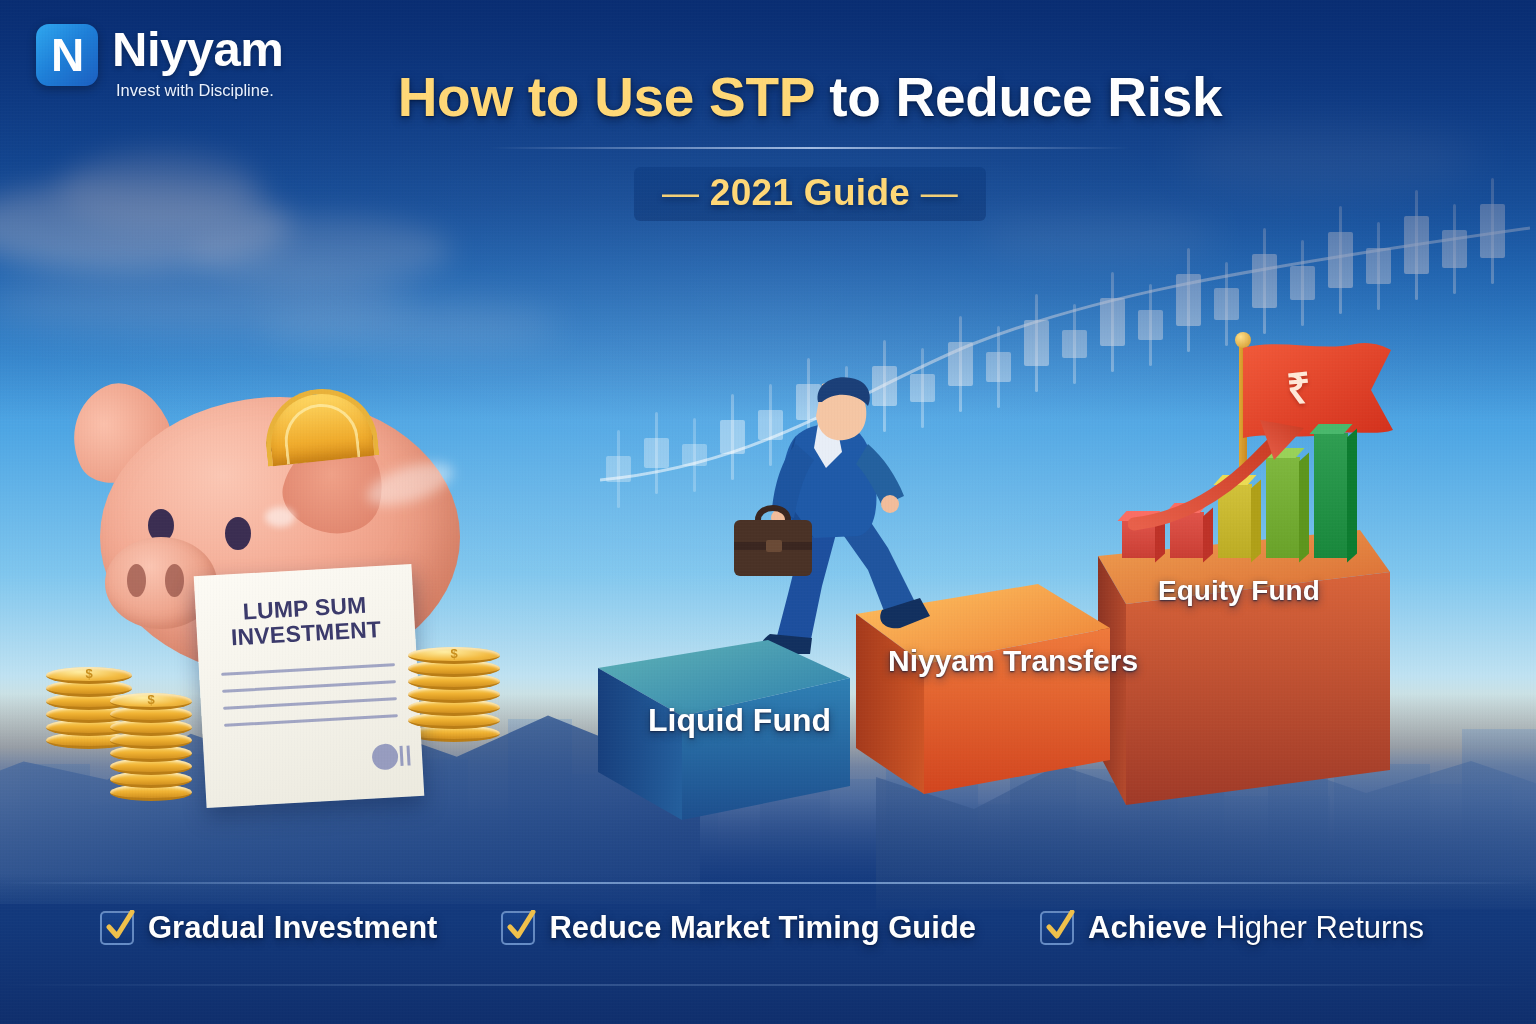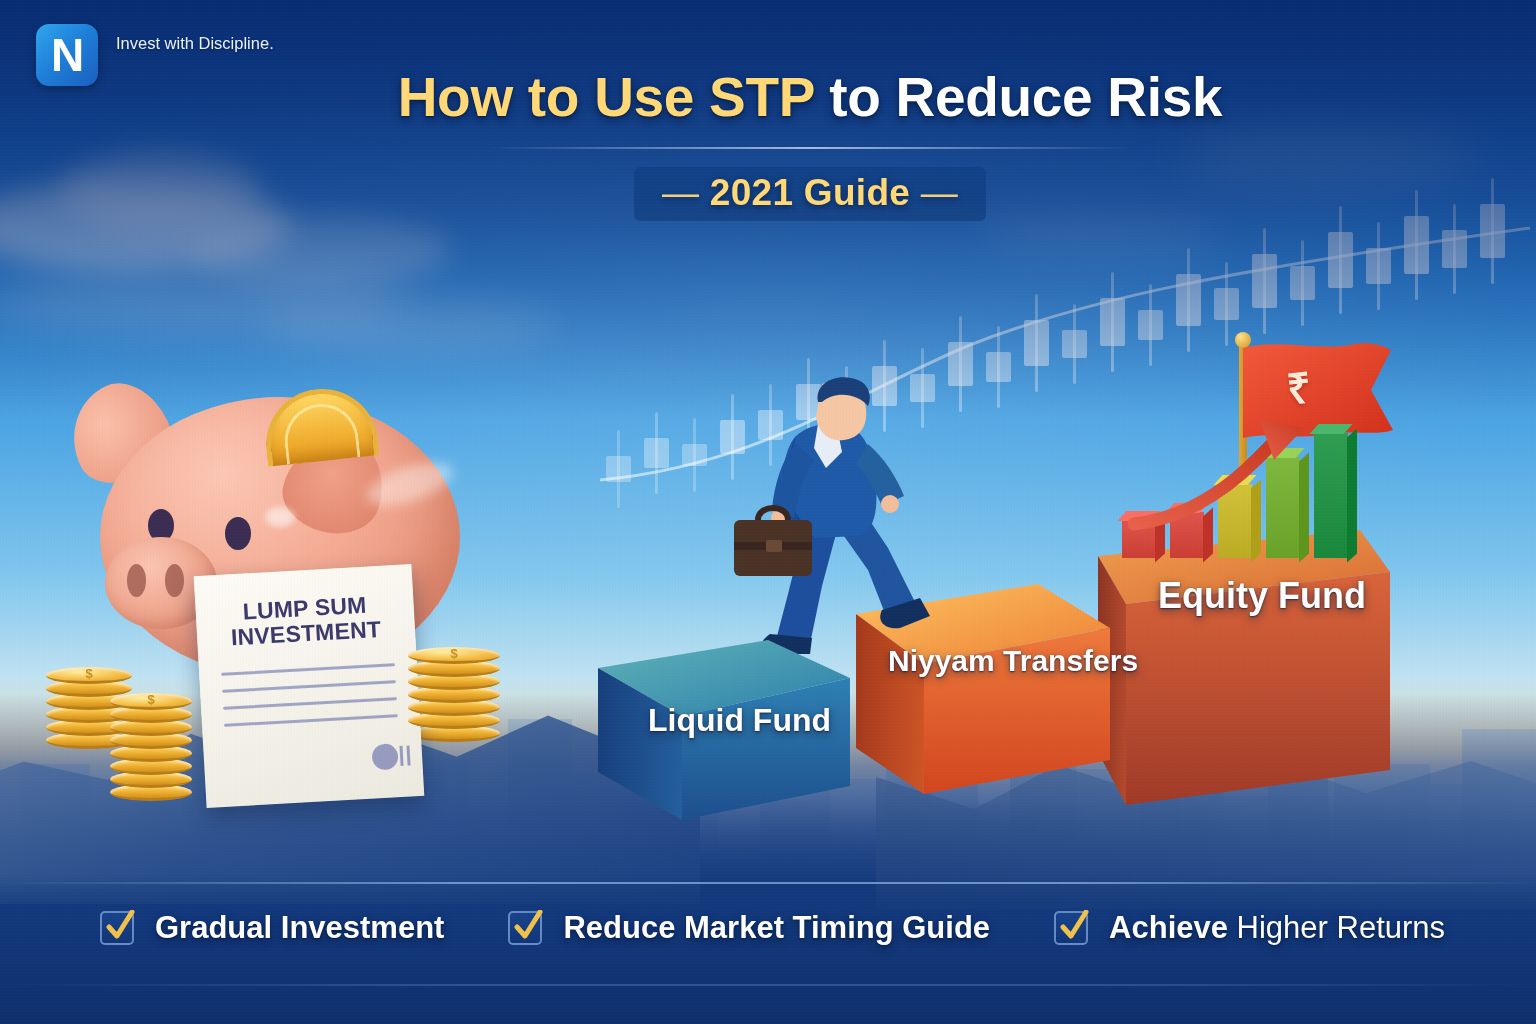--- a/index.html
+++ b/index.html
@@ -230,21 +230,21 @@
 
   
   .barchart{position:absolute;left:1118px;top:418px;width:270px;height:140px;}
   .bar{position:absolute;bottom:0;}
   .bar .bf{position:absolute;left:0;bottom:0;width:100%;height:100%;}
   .bar .bt{position:absolute;left:0;top:-9px;width:100%;height:10px;}
   .bar .bs{position:absolute;right:-9px;bottom:0;width:10px;}
 
   
   .checkrow{position:absolute;left:100px;bottom:78px;width:1340px;display:flex;align-items:center;gap:64px;}
-  .chk-item{display:flex;align-items:center;gap:21px;}
+  .chk-item{display:flex;align-items:center;gap:14px;}
   .chk-box{
     width:34px;height:34px;border-radius:5px;flex:0 0 auto;
     border:2px solid rgba(170,205,250,.55);
     background:linear-gradient(180deg,rgba(30,80,160,.45),rgba(16,52,118,.45));
     position:relative;
   }
   .chk-box svg{position:absolute;left:3px;top:-3px;}
   .chk-text{
     color:#fff;font-size:31px;font-weight:bold;white-space:nowrap;
     text-shadow:0 3px 8px rgba(5,25,65,.7),0 1px 2px rgba(5,25,65,.8);
@@ -361,20 +361,21 @@
   <div class="rock2"></div>
   <div class="bottomband"></div>
   <div class="hairline" style="bottom:140px;"></div>
   <div class="hairline" style="bottom:38px;opacity:.35;"></div>
 
   <div class="logo">
     <div class="logo-mark">
       <span>N</span>
     </div>
     <div class="logo-text">
+      <div class="logo-name">Niyyam</div>
       <div class="logo-tag">Invest with Discipline.</div>
     </div>
   </div>
 
   <div class="titlewrap">
     <div class="tline">
       <span class="gold">How to Use STP</span><span> to Reduce Risk</span>
     </div>
     <div class="divider"></div>
     <div class="badge">
@@ -458,21 +459,21 @@
         </linearGradient>
         <linearGradient id="e-side" x1="0" y1="0" x2="1" y2="0">
           <stop offset="0" stop-color="#8d3423"></stop>
             <stop offset="1" stop-color="#b4492c"></stop>
         </linearGradient>
       </defs>
       <polygon points="58,36 320,10 350,52 86,84" fill="url(#e-top)"></polygon>
       <polygon points="86,84 350,52 350,250 86,285" fill="url(#e-front)"></polygon>
       <polygon points="58,36 86,84 86,285 58,232" fill="url(#e-side)"></polygon>
     </svg>
-    <div class="step-label" style="left:118px;top:55px;font-size:36px;">Equity Fund</div>
+    <div class="step-label" style="left:118px;top:55px;font-size:28px;">Equity Fund</div>
   </div>
 
   <div class="flagwrap">
     <div class="pole"></div>
     <div class="poleball"></div>
     <svg width="170" height="110" style="position:absolute;left:18px;top:20px;">
       <defs>
         <linearGradient id="fg" x1="0" y1="0" x2="1" y2="1">
           <stop offset="0" stop-color="#f25a3a"></stop>
             <stop offset="1" stop-color="#d2301c"></stop>

